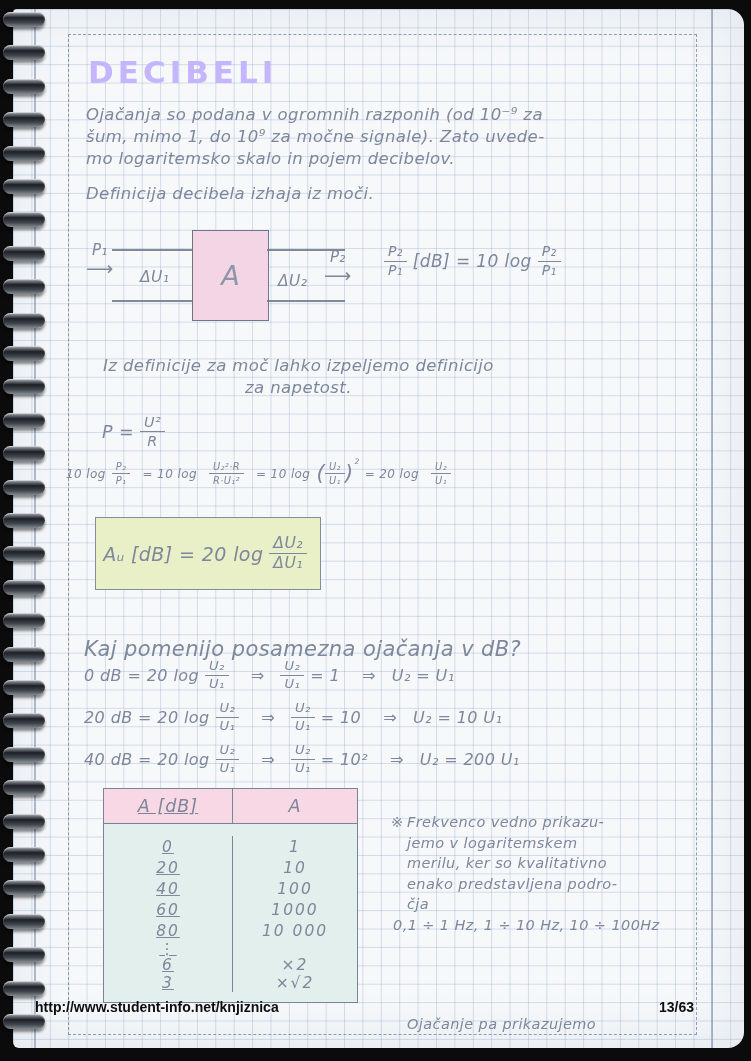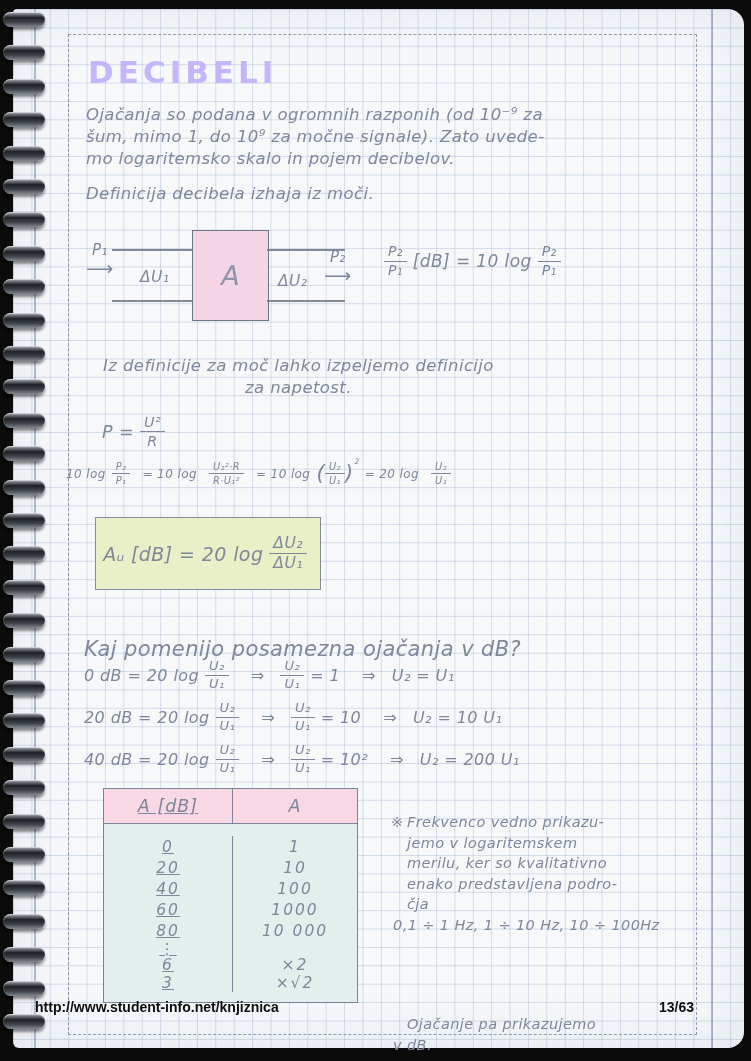--- a/index.html
+++ b/index.html
@@ -309,18 +309,17 @@
     <span>Frekvenco vedno prikazu-</span>
   </div>
   <div class="nline">jemo v logaritemskem</div>
   <div class="nline">merilu, ker so kvalitativno</div>
   <div class="nline">enako predstavljena podro-</div>
   <div class="nline">čja</div>
   <div class="nline flush">0,1 ÷ 1 Hz,  1 ÷ 10 Hz, 10 ÷ 100Hz</div>
 </div>
 <div class="abs hw note" style="left:391px;top:966px;margin-top:48px;">
   <div class="nline">Ojačanje pa prikazujemo</div>
-  <div class="nline flush">v dB.</div>
 </div>
 
 <div class="abs print" style="left:35px;top:999px;">http://www.student-info.net/knjiznica</div>
 <div class="abs print" style="left:659px;top:999px;">13/63</div>
 <div class="abs hand-page" style="left:712px;top:1026px;margin-top:43px;">51</div>
 
 </body></html>

